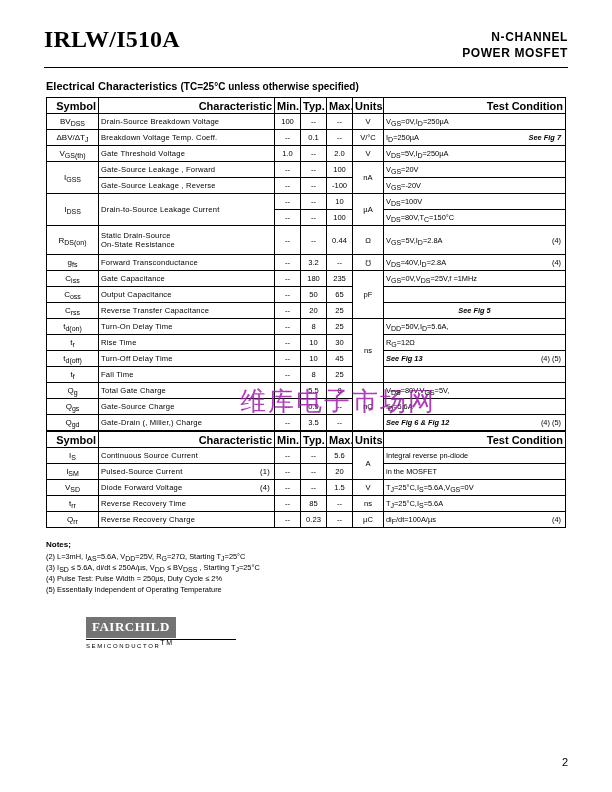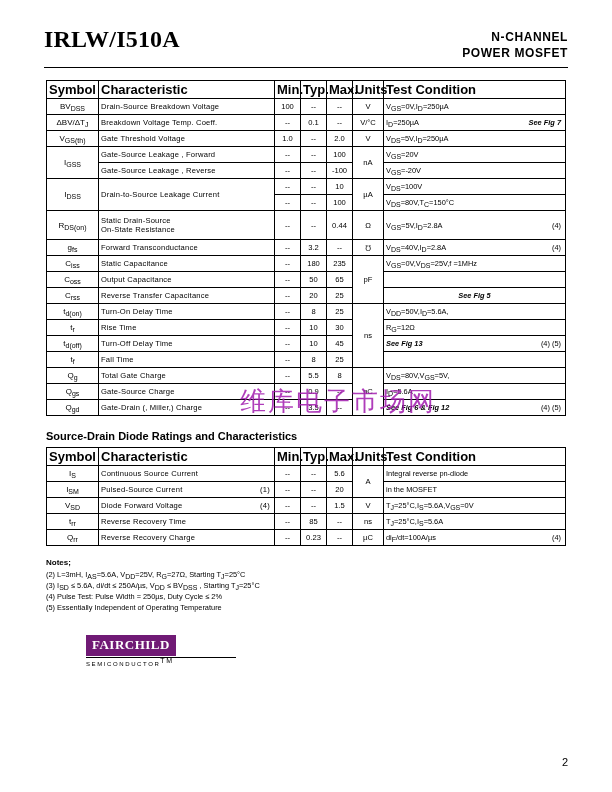--- a/index.html
+++ b/index.html
@@ -68,23 +68,23 @@
     font-size: 7.6px;
     table-layout: fixed;
   }
   table.ds th, table.ds td {
     border: 1px solid #000;
     padding: 1px 2px;
     vertical-align: middle;
     height: 13px;
   }
   table.ds th {
-    text-align: left;
-    font-weight: bold;
-    font-size: 13px;
+    text-align: right;
+    font-weight: bold;
+    font-size: 11px;
   }
   td.sym { text-align: center; font-size: 8px; }
   td.char { text-align: left; padding-left: 5px; font-size: 7.6px; letter-spacing: 0.2px;}
   td.num { text-align: center; }
   td.units { text-align: center; }
   td.cond { text-align: left; padding-left: 5px; font-size: 7.4px; }
   .bolditalic { font-weight: bold; font-style: italic; }
   .ref { float: right; padding-right: 2px; }
 
   
@@ -98,21 +98,21 @@
     line-height: 1.45;
     margin-left: 2px;
   }
   
   .logo-wrap {
     margin-top: 22px;
     margin-left: 42px;
     width: 150px;
   }
   .logo-box {
-    background: #701a75;
+    background: #737373;
     color: #fff;
     font-family: "Liberation Serif", serif;
     font-weight: bold;
     font-size: 13px;
     letter-spacing: 0.5px;
     padding: 2px 6px 3px 6px;
     display: inline-block;
   }
   .logo-sub {
     font-size: 6px;
@@ -154,20 +154,24 @@
 
   <div class="doc-header">
     <div class="part-number">IRLW/I510A</div>
     <div class="header-right">
       <div>N-CHANNEL</div>
       <div>POWER MOSFET</div>
     </div>
   </div>
   <hr class="rule">
 
+  <div class="section-title">
+    <span>Electrical Characteristics</span>
+    <span class="cond">(TC=25°C unless otherwise specified)</span>
+  </div>
 
   <div class="tbl-wrap">
   <table class="ds">
     <colgroup>
       <col style="width:52px">
           <col style="width:176px">
           <col style="width:26px">
       <col style="width:26px">
           <col style="width:26px">
           <col style="width:31px">
@@ -271,21 +275,21 @@
         <td class="num">--</td>
         <td class="num">3.2</td>
         <td class="num">--</td>
         <td class="units">℧</td>
         <td class="cond">V<sub>DS</sub>=40V,I<sub>D</sub>=2.8A
           <span class="ref">(4)</span></td>
       </tr>
 
       <tr>
         <td class="sym">C<sub>iss</sub></td>
-        <td class="char">Static Capacitance</td>
+        <td class="char">Gate Capacitance</td>
         <td class="num">--</td>
         <td class="num">180</td>
         <td class="num">235</td>
         <td class="units" rowspan="3">pF</td>
         <td class="cond">V<sub>GS</sub>=0V,V<sub>DS</sub>=25V,f =1MHz</td>
       </tr>
 
       <tr>
         <td class="sym">C<sub>oss</sub></td>
         <td class="char">Output Capacitance</td>
@@ -369,21 +373,20 @@
         <td class="num">3.5</td>
         <td class="num">--</td>
         <td class="cond">
           <span class="bolditalic">See Fig 6 &amp; Fig 12</span>
           <span class="ref">(4) (5)</span></td>
       </tr>
     </tbody>
   </table>
   </div>
 
-  <div class="section-title" style="margin-top:14px;">Source-Drain Diode Ratings and Characteristics</div>
 
   <div class="tbl-wrap">
   <table class="ds">
     <colgroup>
       <col style="width:52px">
           <col style="width:176px">
           <col style="width:26px">
       <col style="width:26px">
           <col style="width:26px">
           <col style="width:31px">

